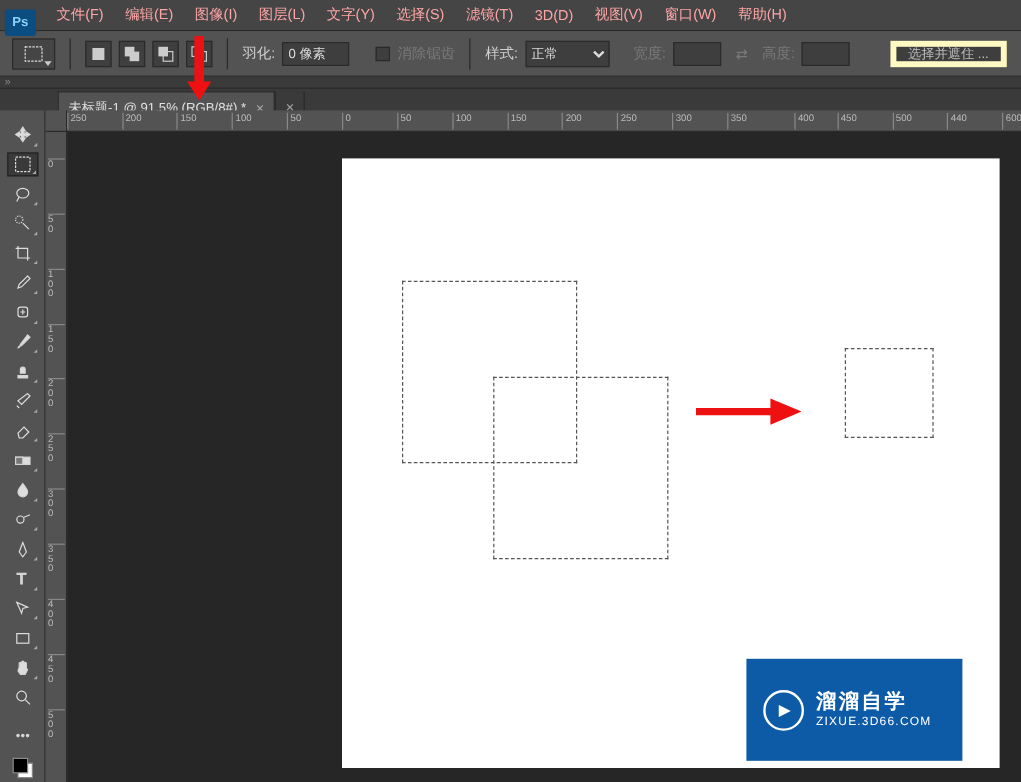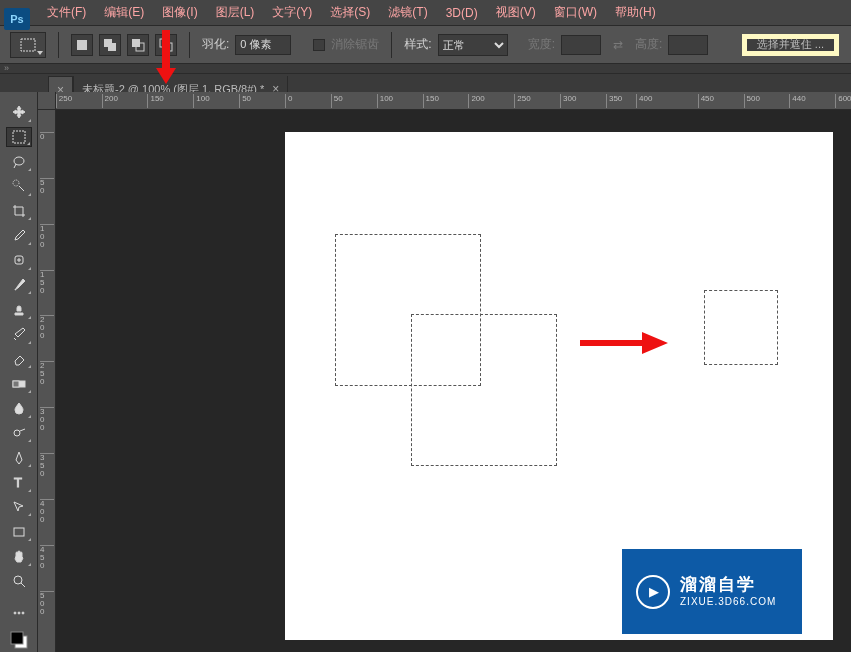--- a/index.html
+++ b/index.html
@@ -125,24 +125,24 @@
   <input class="opt-input" style="width: 40px;" disabled="">
   <span style="flex:1"></span>
   <div class="opt-btn">选择并遮住 ...</div>
   <span style="width:6px"></span>
 </div>
 
 <div class="strip"></div>
 
 <div class="tabbar">
   <div class="doctab">
+    <span>未标题-1 @ 91.5% (RGB/8#) *</span>
     <span class="closex">×</span>
   </div>
   <div class="doctab inactive">
-    <span>未标题-2 @ 100% (图层 1, RGB/8#) *</span>
     <span class="closex">×</span>
   </div>
 </div>
 
 <div class="workrow">
 
   <div class="toolbox">
     <div class="tool">
         <svg width="14" height="14">
           <path d="M7 1l2 3h-1v2h2v-1l3 2-3 2v-1h-2v2h1l-2 3-2-3h1v-2h-2v1l-3-2 3-2v1h2v-2h-1z" fill="#ddd"></path>
@@ -328,21 +328,21 @@
         <div class="rh-tick" style="left: 137.3px;">100</div>
         <div class="rh-tick" style="left: 183.15px;">50</div>
         <div class="rh-tick" style="left: 229px;">0</div>
         <div class="rh-tick" style="left: 274.85px;">50</div>
         <div class="rh-tick" style="left: 320.7px;">100</div>
         <div class="rh-tick" style="left: 366.55px;">150</div>
         <div class="rh-tick" style="left: 412.4px;">200</div>
         <div class="rh-tick" style="left: 458.25px;">250</div>
         <div class="rh-tick" style="left: 504.1px;">300</div>
         <div class="rh-tick" style="left: 549.95px;">350</div>
-        <div class="rh-tick" style="left: 580px;">400</div>
+        <div class="rh-tick" style="left: 606px;">400</div>
         <div class="rh-tick" style="left: 641.65px;">450</div>
         <div class="rh-tick" style="left: 687.5px;">500</div>
         <div class="rh-tick" style="left: 733.35px;">440</div>
         <div class="rh-tick" style="left: 779.2px;">600</div>
       </div>
     <div class="canvasarea">
       <div class="canvas" id="cv" style="left: 229px; top: 22px; width: 548px; height: 508px;"></div>
     </div>
   </div>
 </div>

